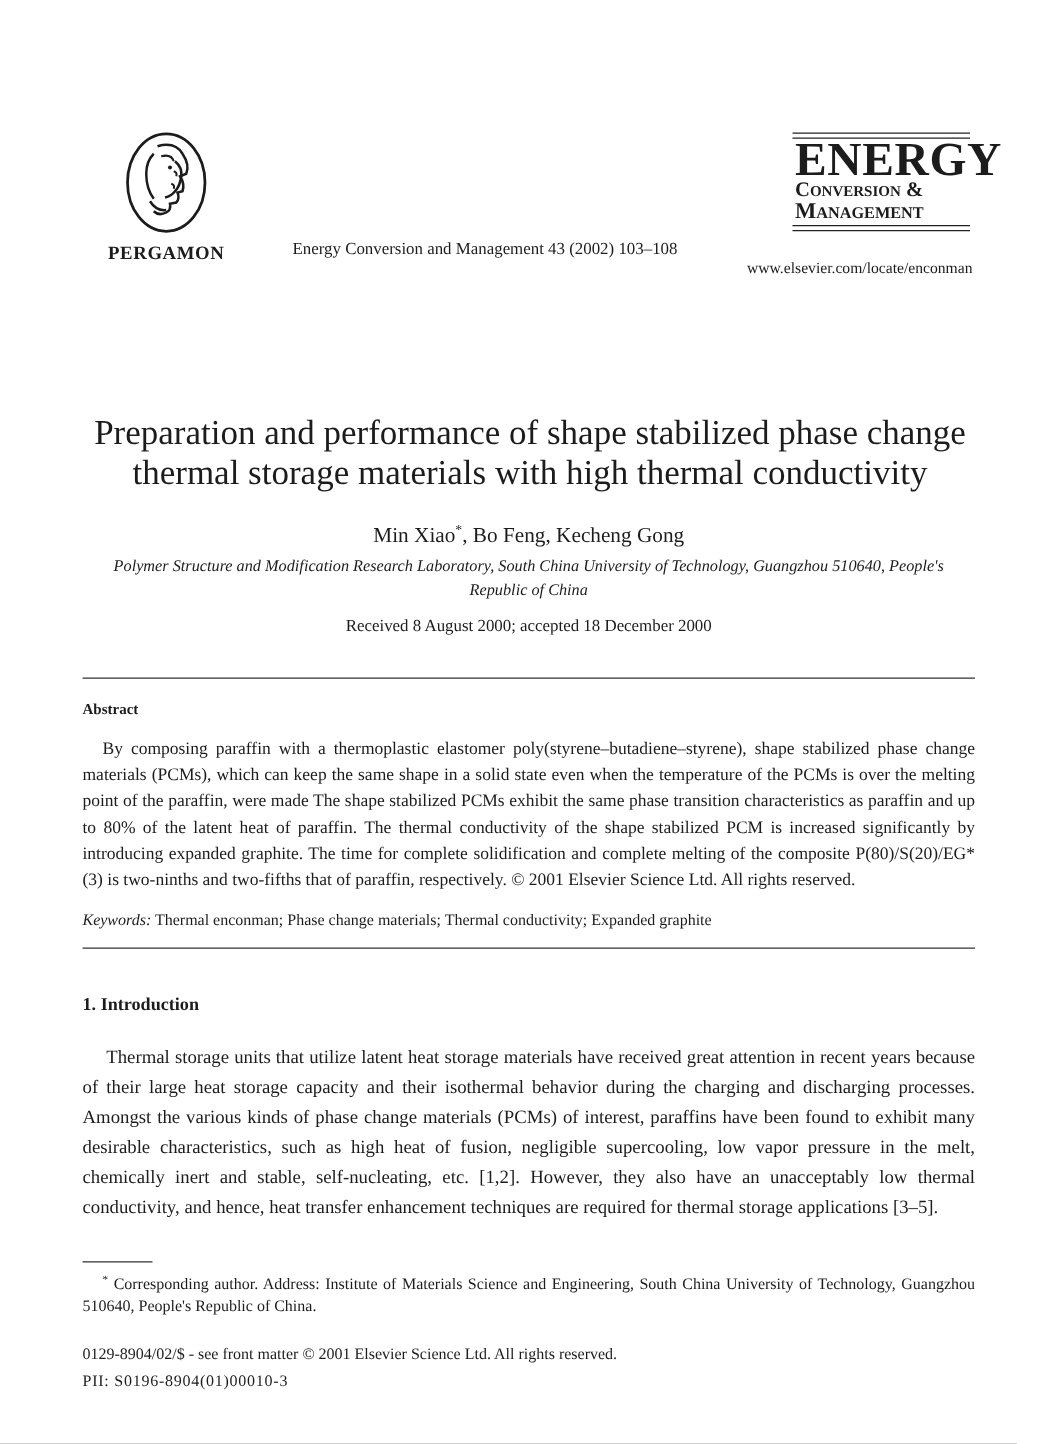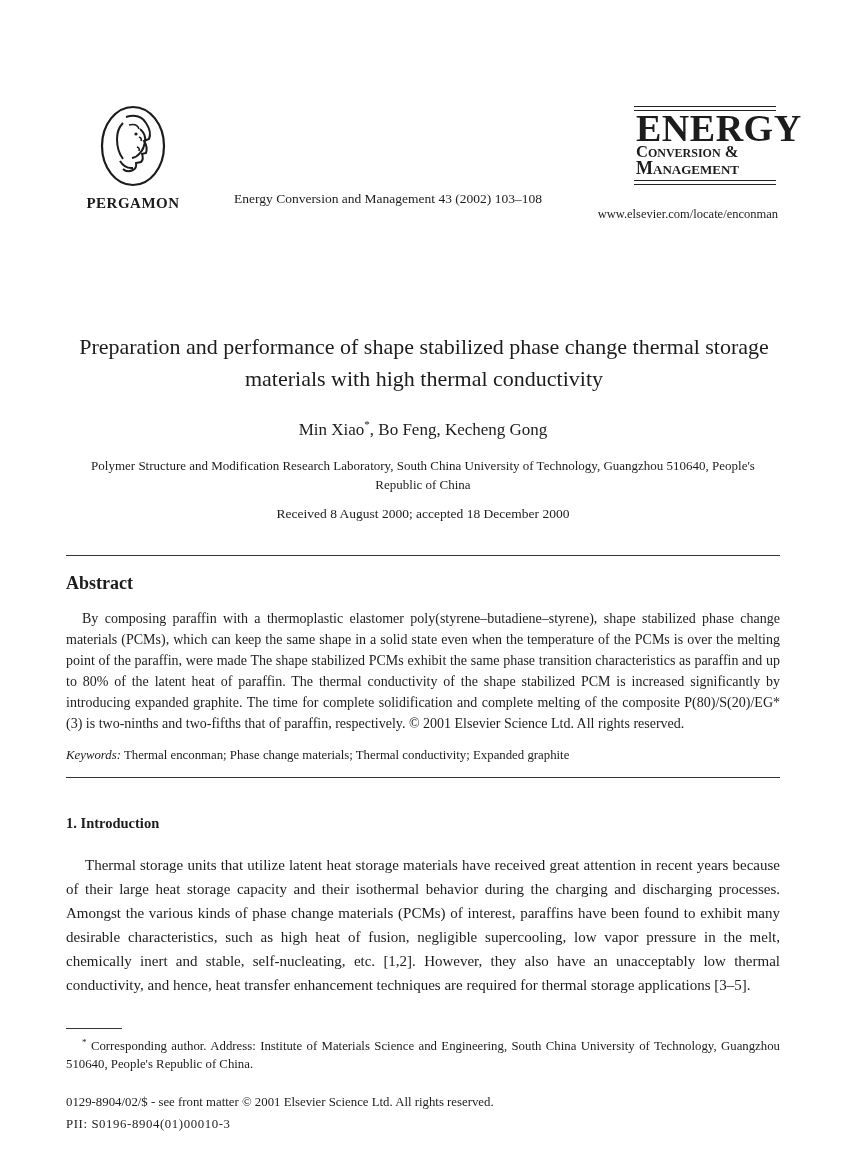--- a/index.html
+++ b/index.html
@@ -29,37 +29,37 @@
   .rule-double { height: 3px; border-top: 1.5px solid #222; border-bottom: 1px solid #222; }
   .jlogo-text { padding: 2px 0 3px 2px; }
   .jlogo-line1 { font-size: 38px; font-weight: bold; line-height: 30px; letter-spacing: 0.5px; font-variant: small-caps; }
   .jlogo-line2 { font-size: 16.5px; font-weight: bold; line-height: 17px; font-variant: small-caps; }
   .jlogo-line3 { font-size: 18px; font-weight: bold; line-height: 17px; font-variant: small-caps; }
   .jurl { position: absolute; right: 2px; top: 104px; font-size: 12.5px; white-space: nowrap; }
 
   
   .title {
     margin: 68px auto 0 auto; width: 716px;
-    text-align: center; font-size: 22px; line-height: 32px; font-weight: normal;
+    text-align: center; font-size: 28px; line-height: 32px; font-weight: normal;
   }
   .authors { margin-top: 23px; text-align: center; font-size: 17px; }
   .authors sup { font-size: 11px; }
   .affiliation {
-    margin: 16px auto 0 auto; width: 700px;
-    text-align: center; font-size: 13px; line-height: 19px;
+    margin: 4px auto 0 auto; width: 700px;
+    text-align: center; font-style: italic; font-size: 13px; line-height: 19px;
   }
   .dates { margin-top: 12px; text-align: center; font-size: 13.5px; }
 
   
   .hrule { border: none; border-top: 1px solid #333; margin: 0; }
   .rule-1 { margin-top: 33px; }
   .rule-2 { margin-top: 14px; }
 
   
-  .abstract-head { margin-top: 17px; font-size: 18px; font-weight: bold; }
+  .abstract-head { margin-top: 17px; font-size: 12px; font-weight: bold; }
   .abstract-body {
     margin-top: 14px; font-size: 14px; line-height: 21px;
     text-align: justify; text-indent: 16px;
   }
   .keywords { margin-top: 13px; font-size: 12.8px; }
   .keywords .kw-label { font-style: italic; }
 
   
   .section-head { margin-top: 37px; font-size: 14.5px; font-weight: bold; }
   .section-body {

